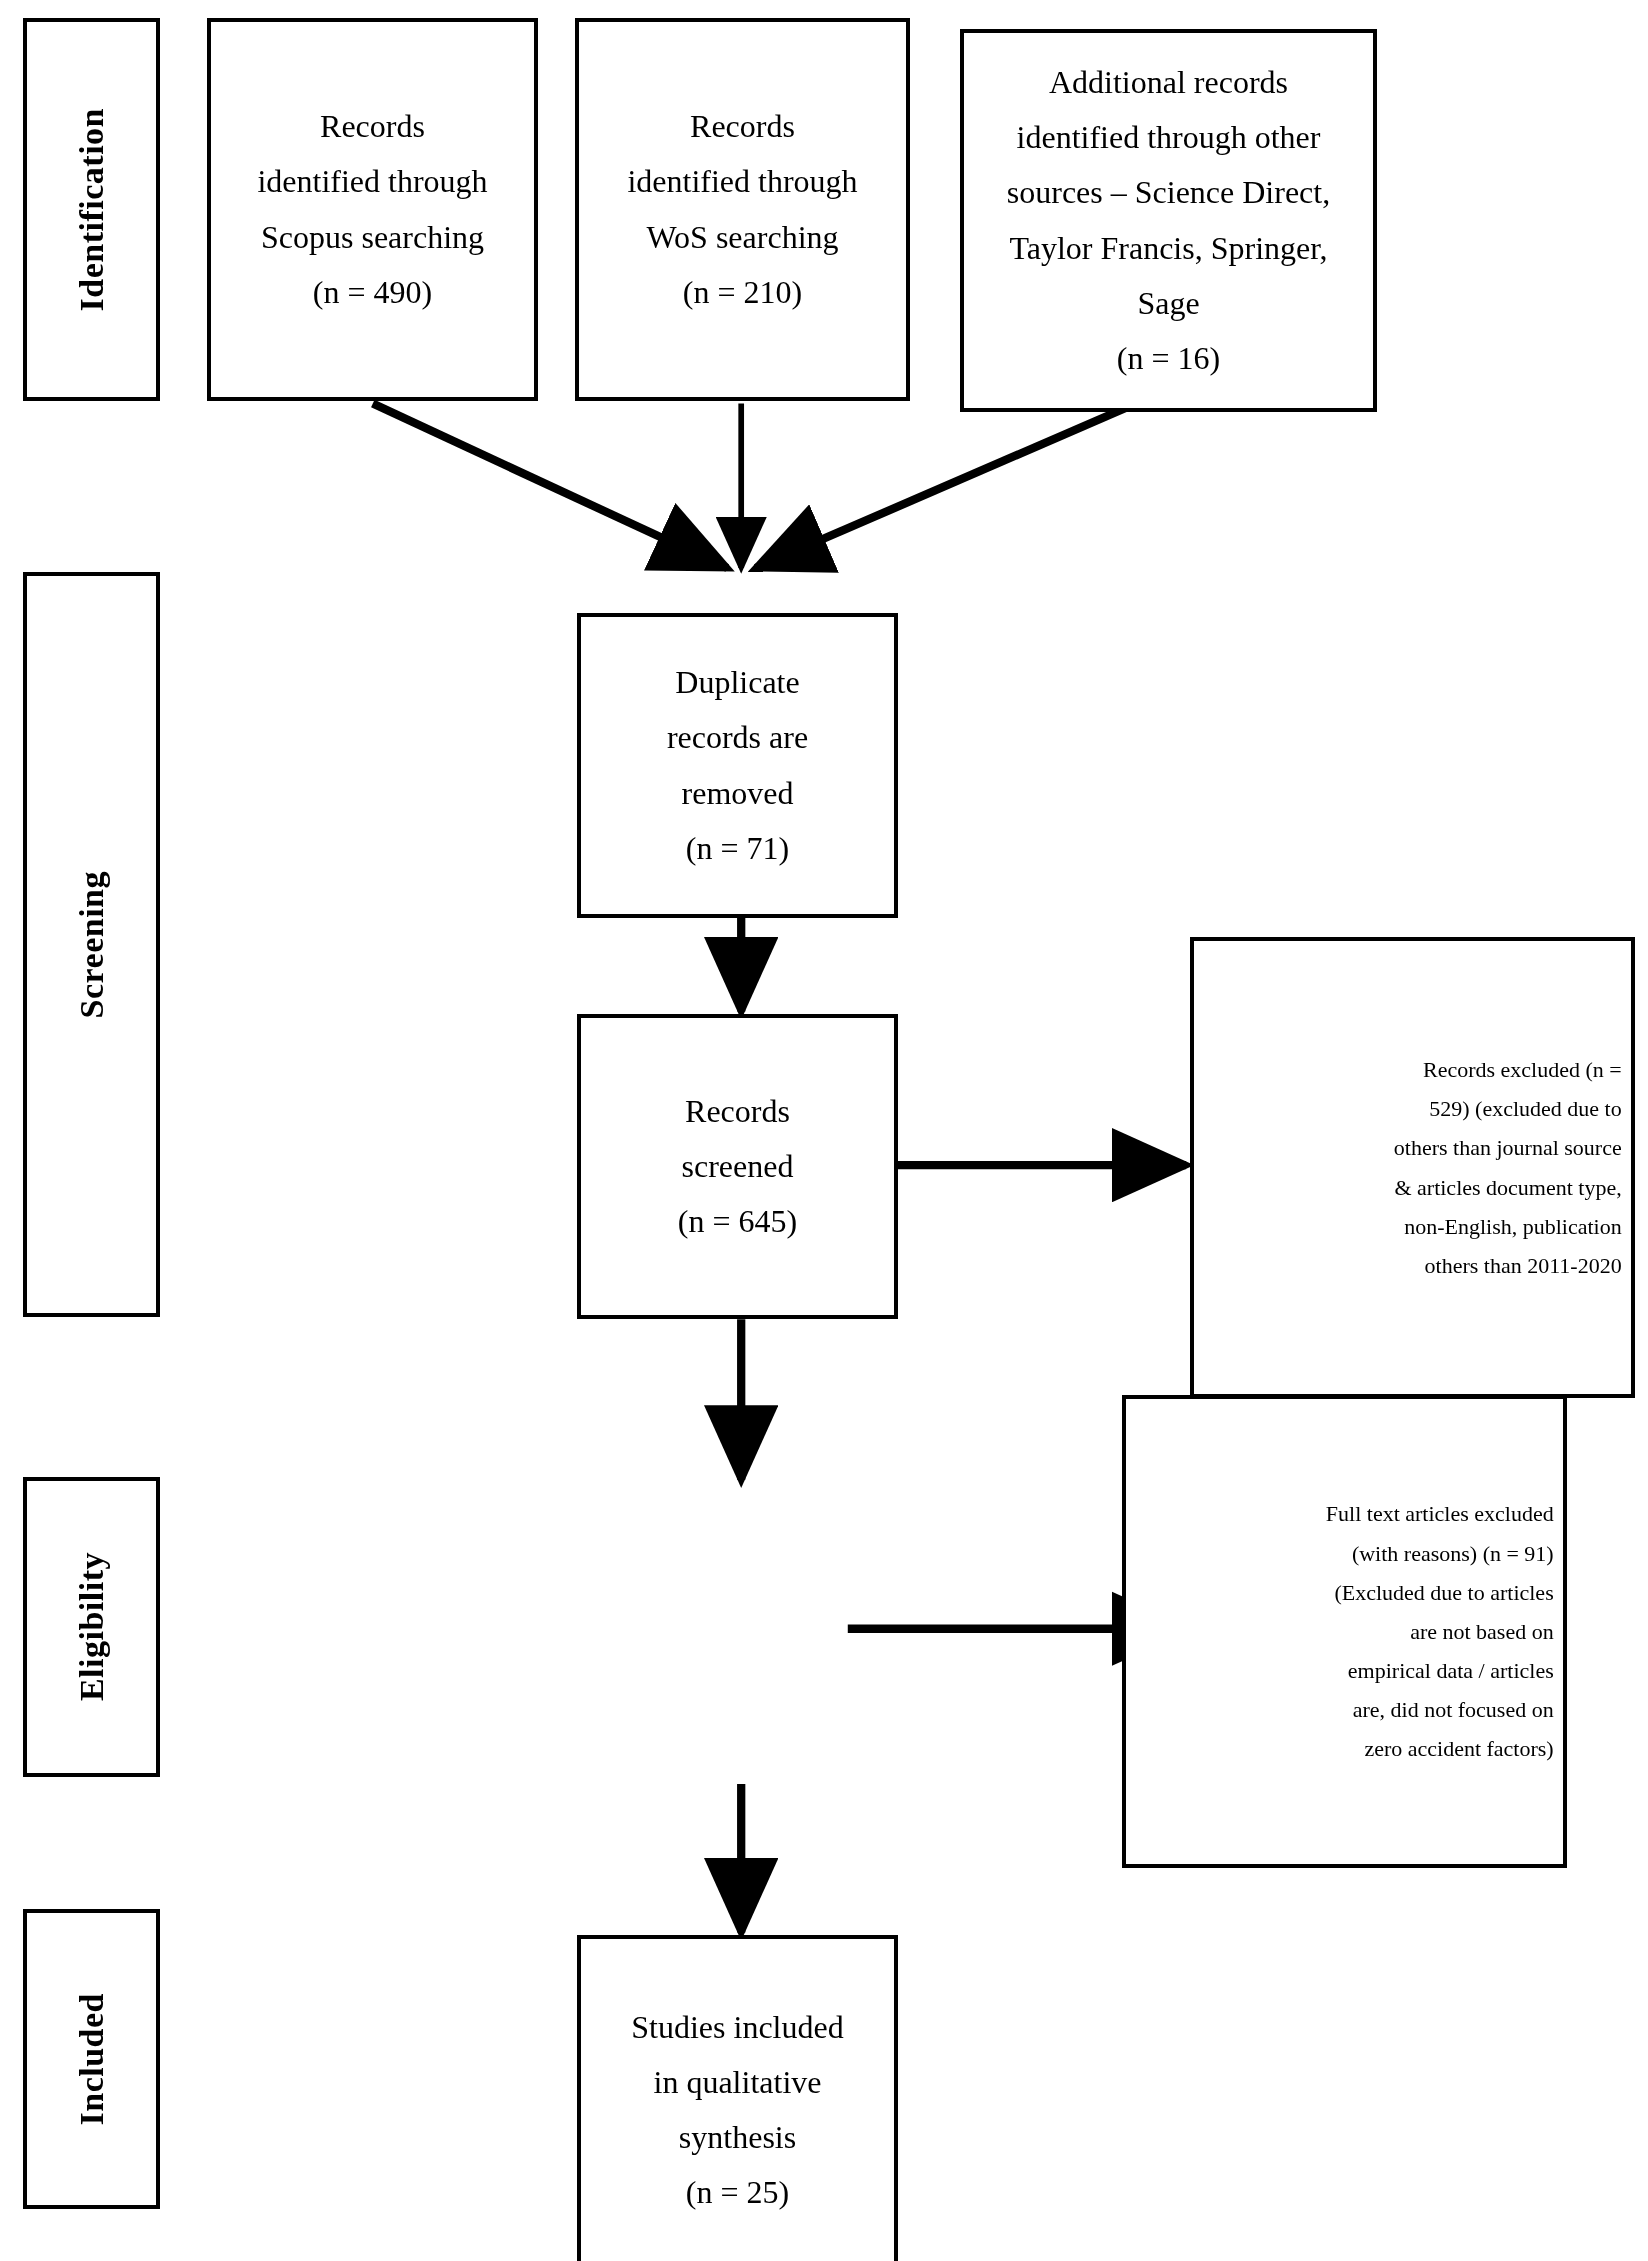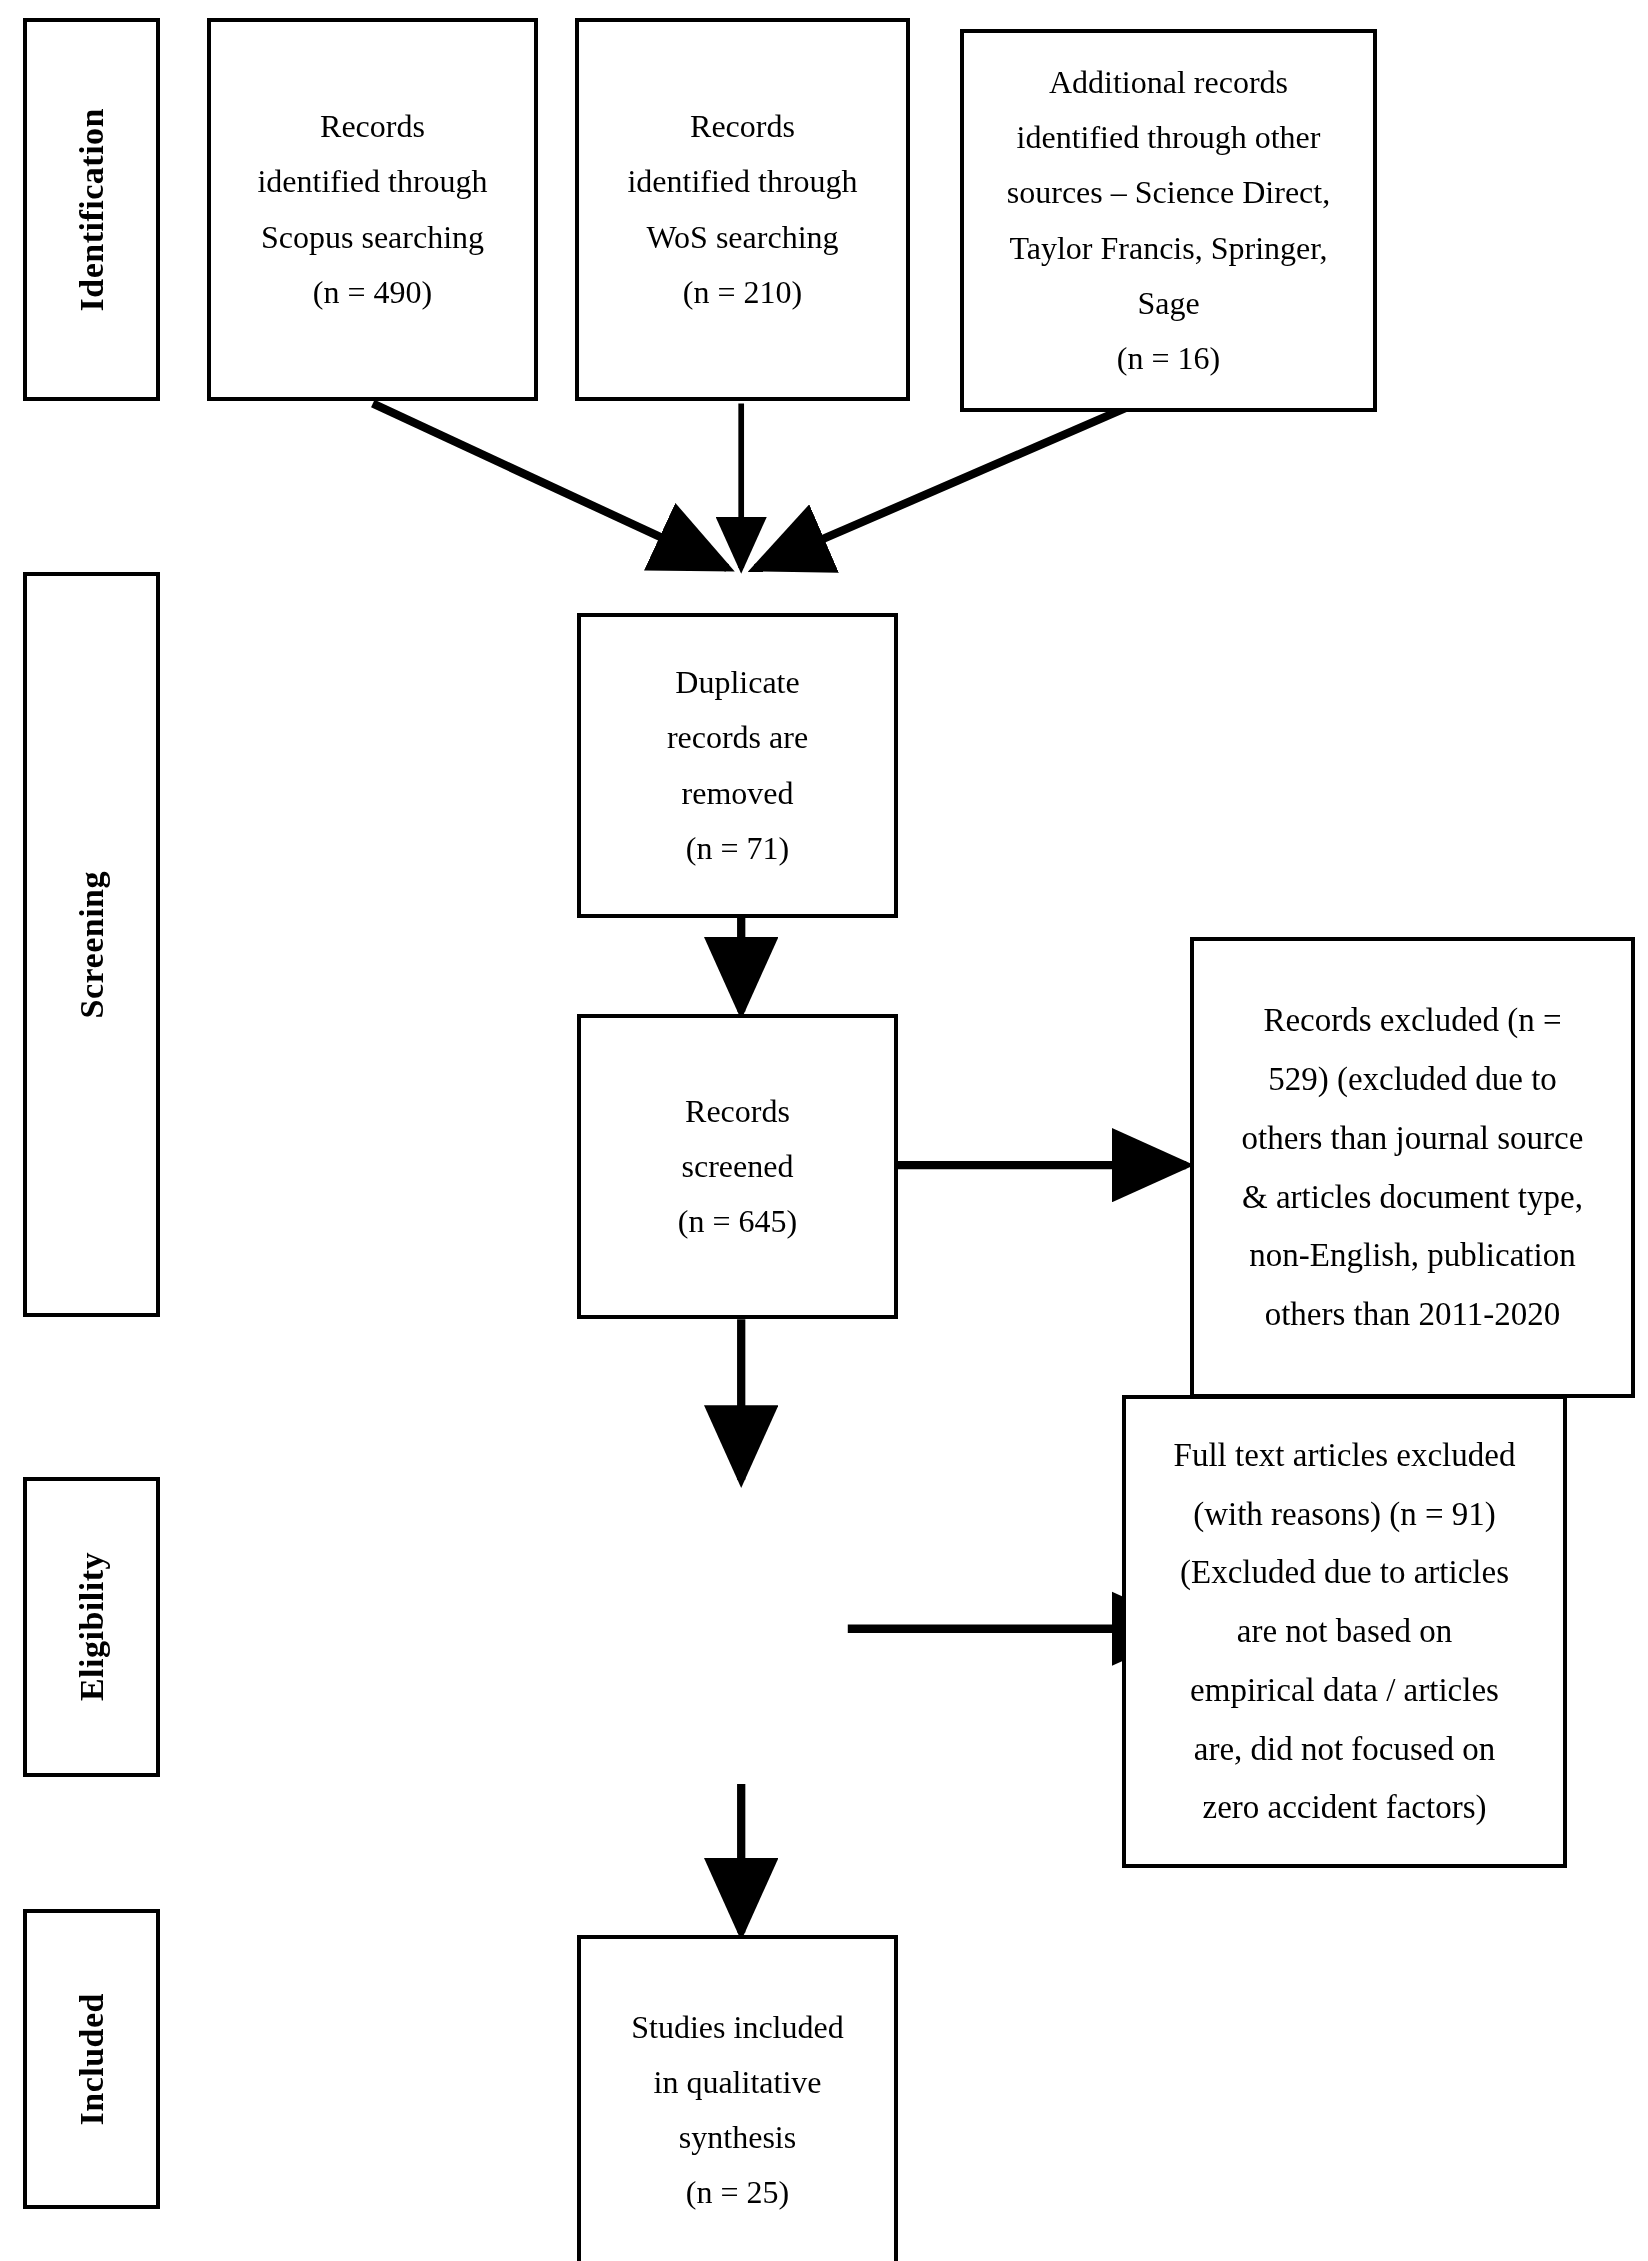--- a/index.html
+++ b/index.html
@@ -48,22 +48,23 @@
   }
   .stage-label span {
     writing-mode: vertical-rl;
     transform: rotate(180deg);
     font-size: 34px;
     font-weight: bold;
     letter-spacing: 0.5px;
     white-space: nowrap;
   }
   .right-box .box-text {
-    font-size: 33px;
+    font-size: 22px;
     line-height: 1.78;
+    text-align: right;
   }
   #arrow-layer {
     position: absolute;
     left: 0;
     top: 0;
     width: 1649px;
     height: 2261px;
     pointer-events: none;
   }
 </style>

